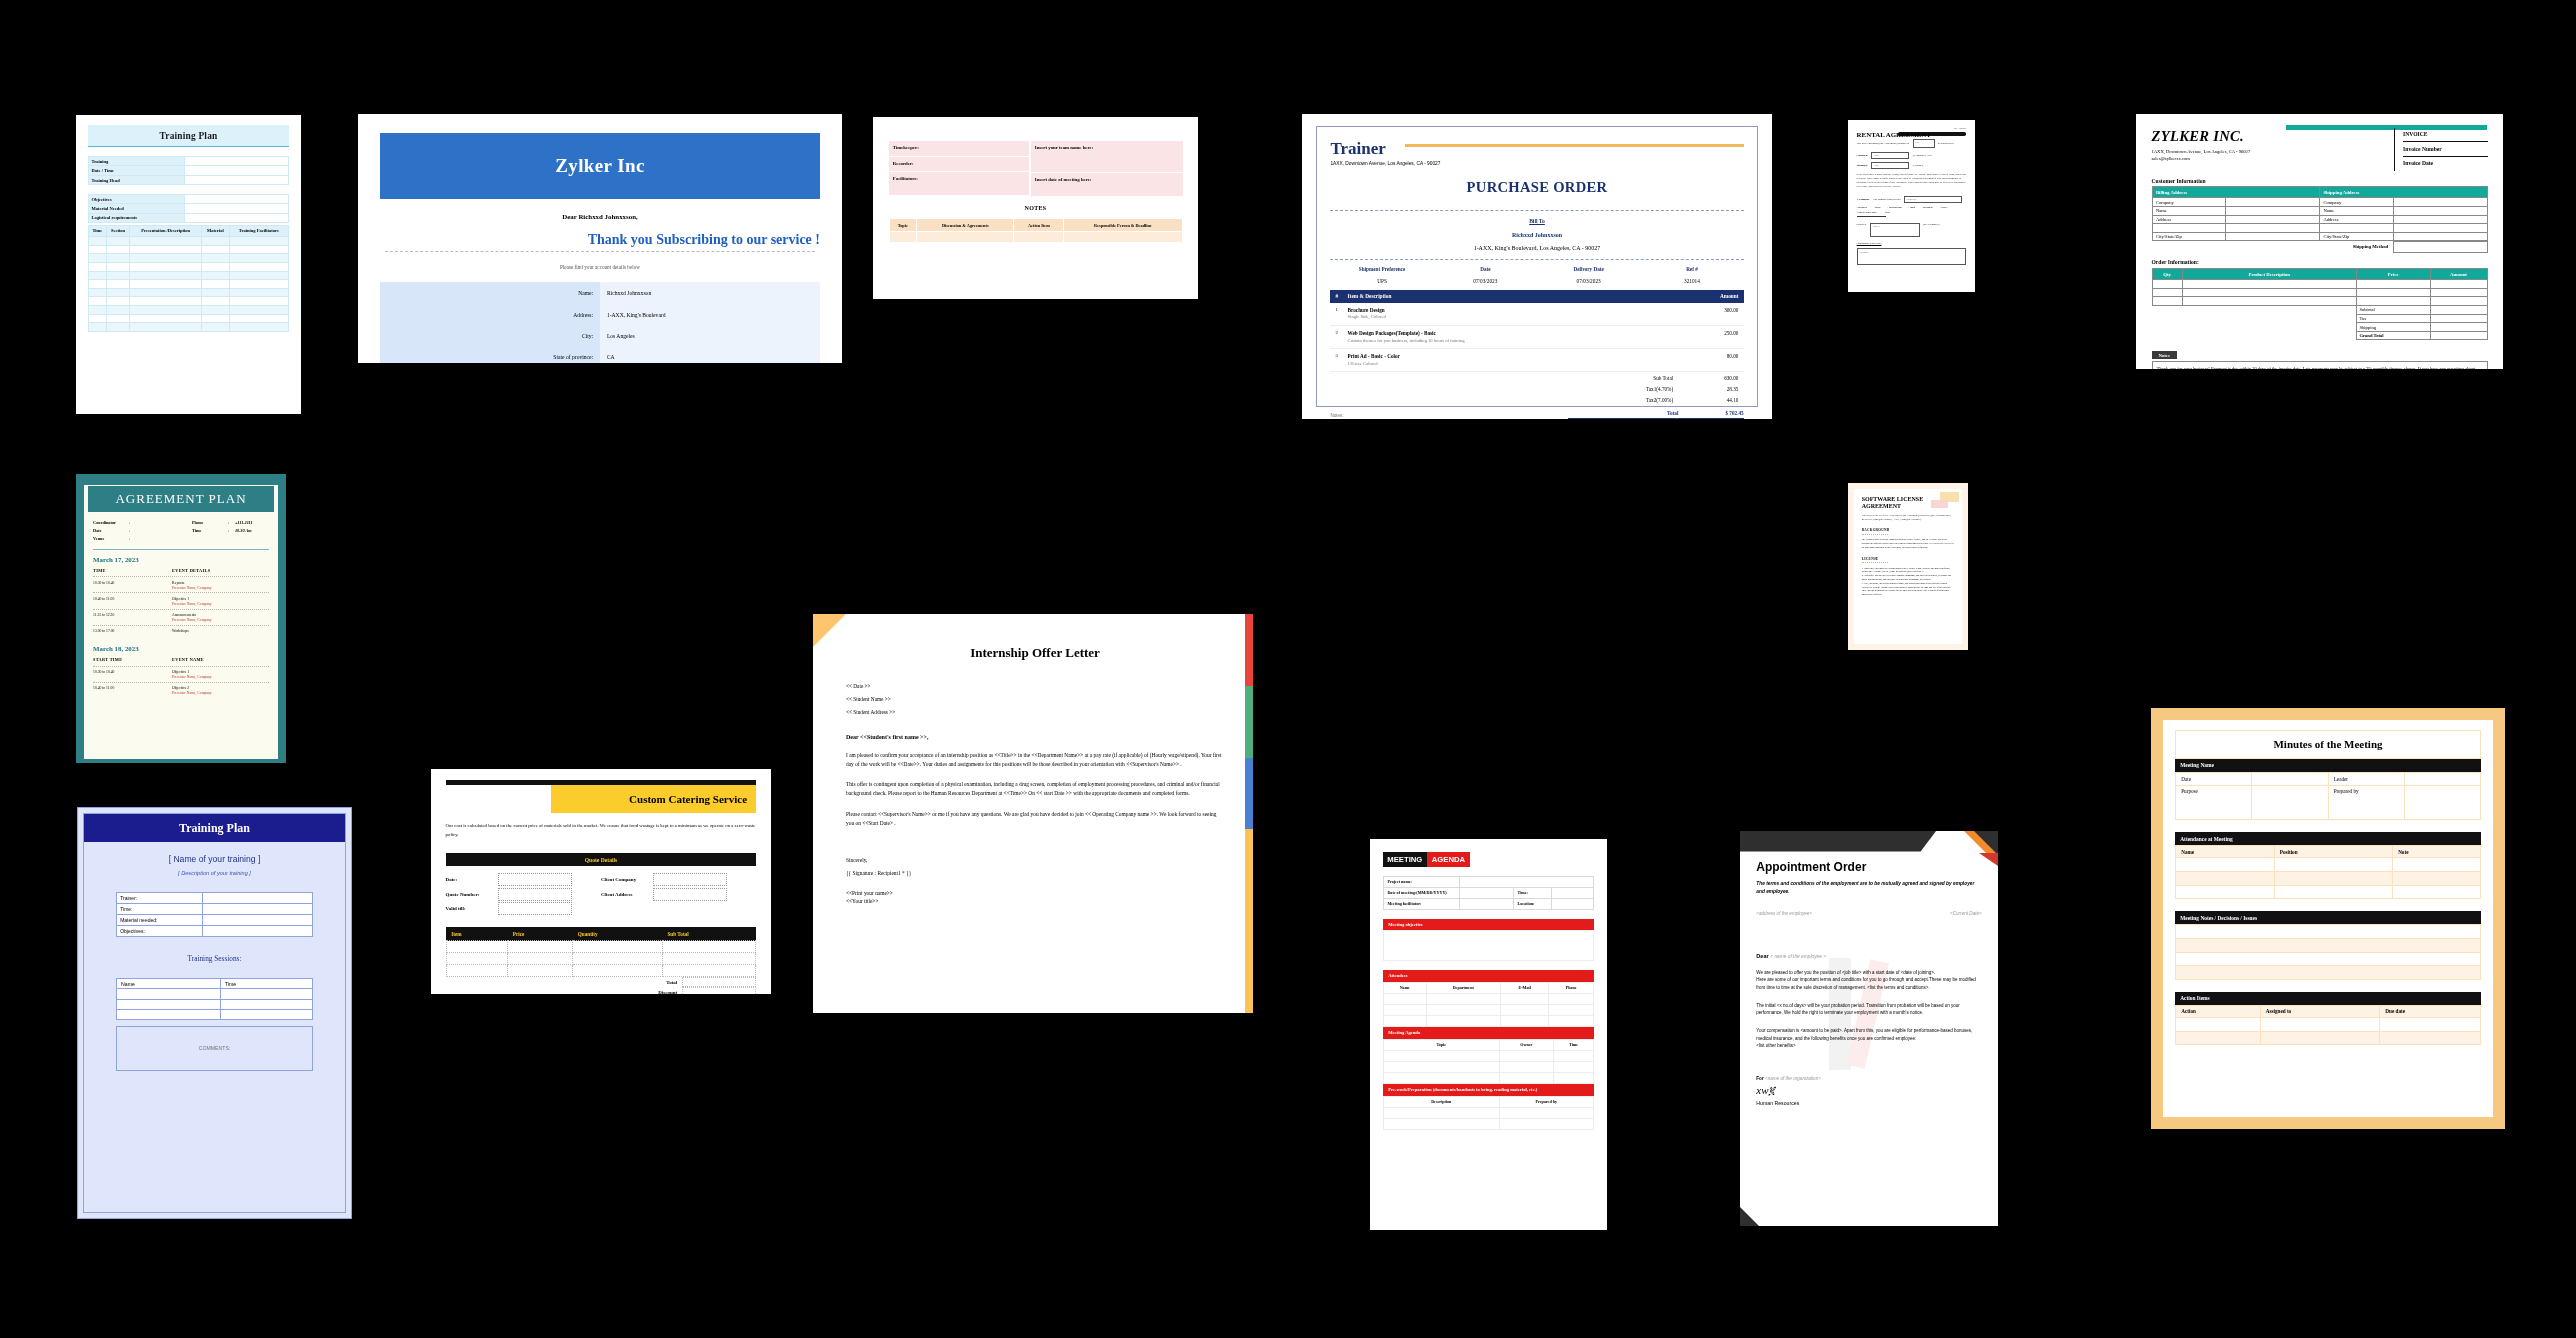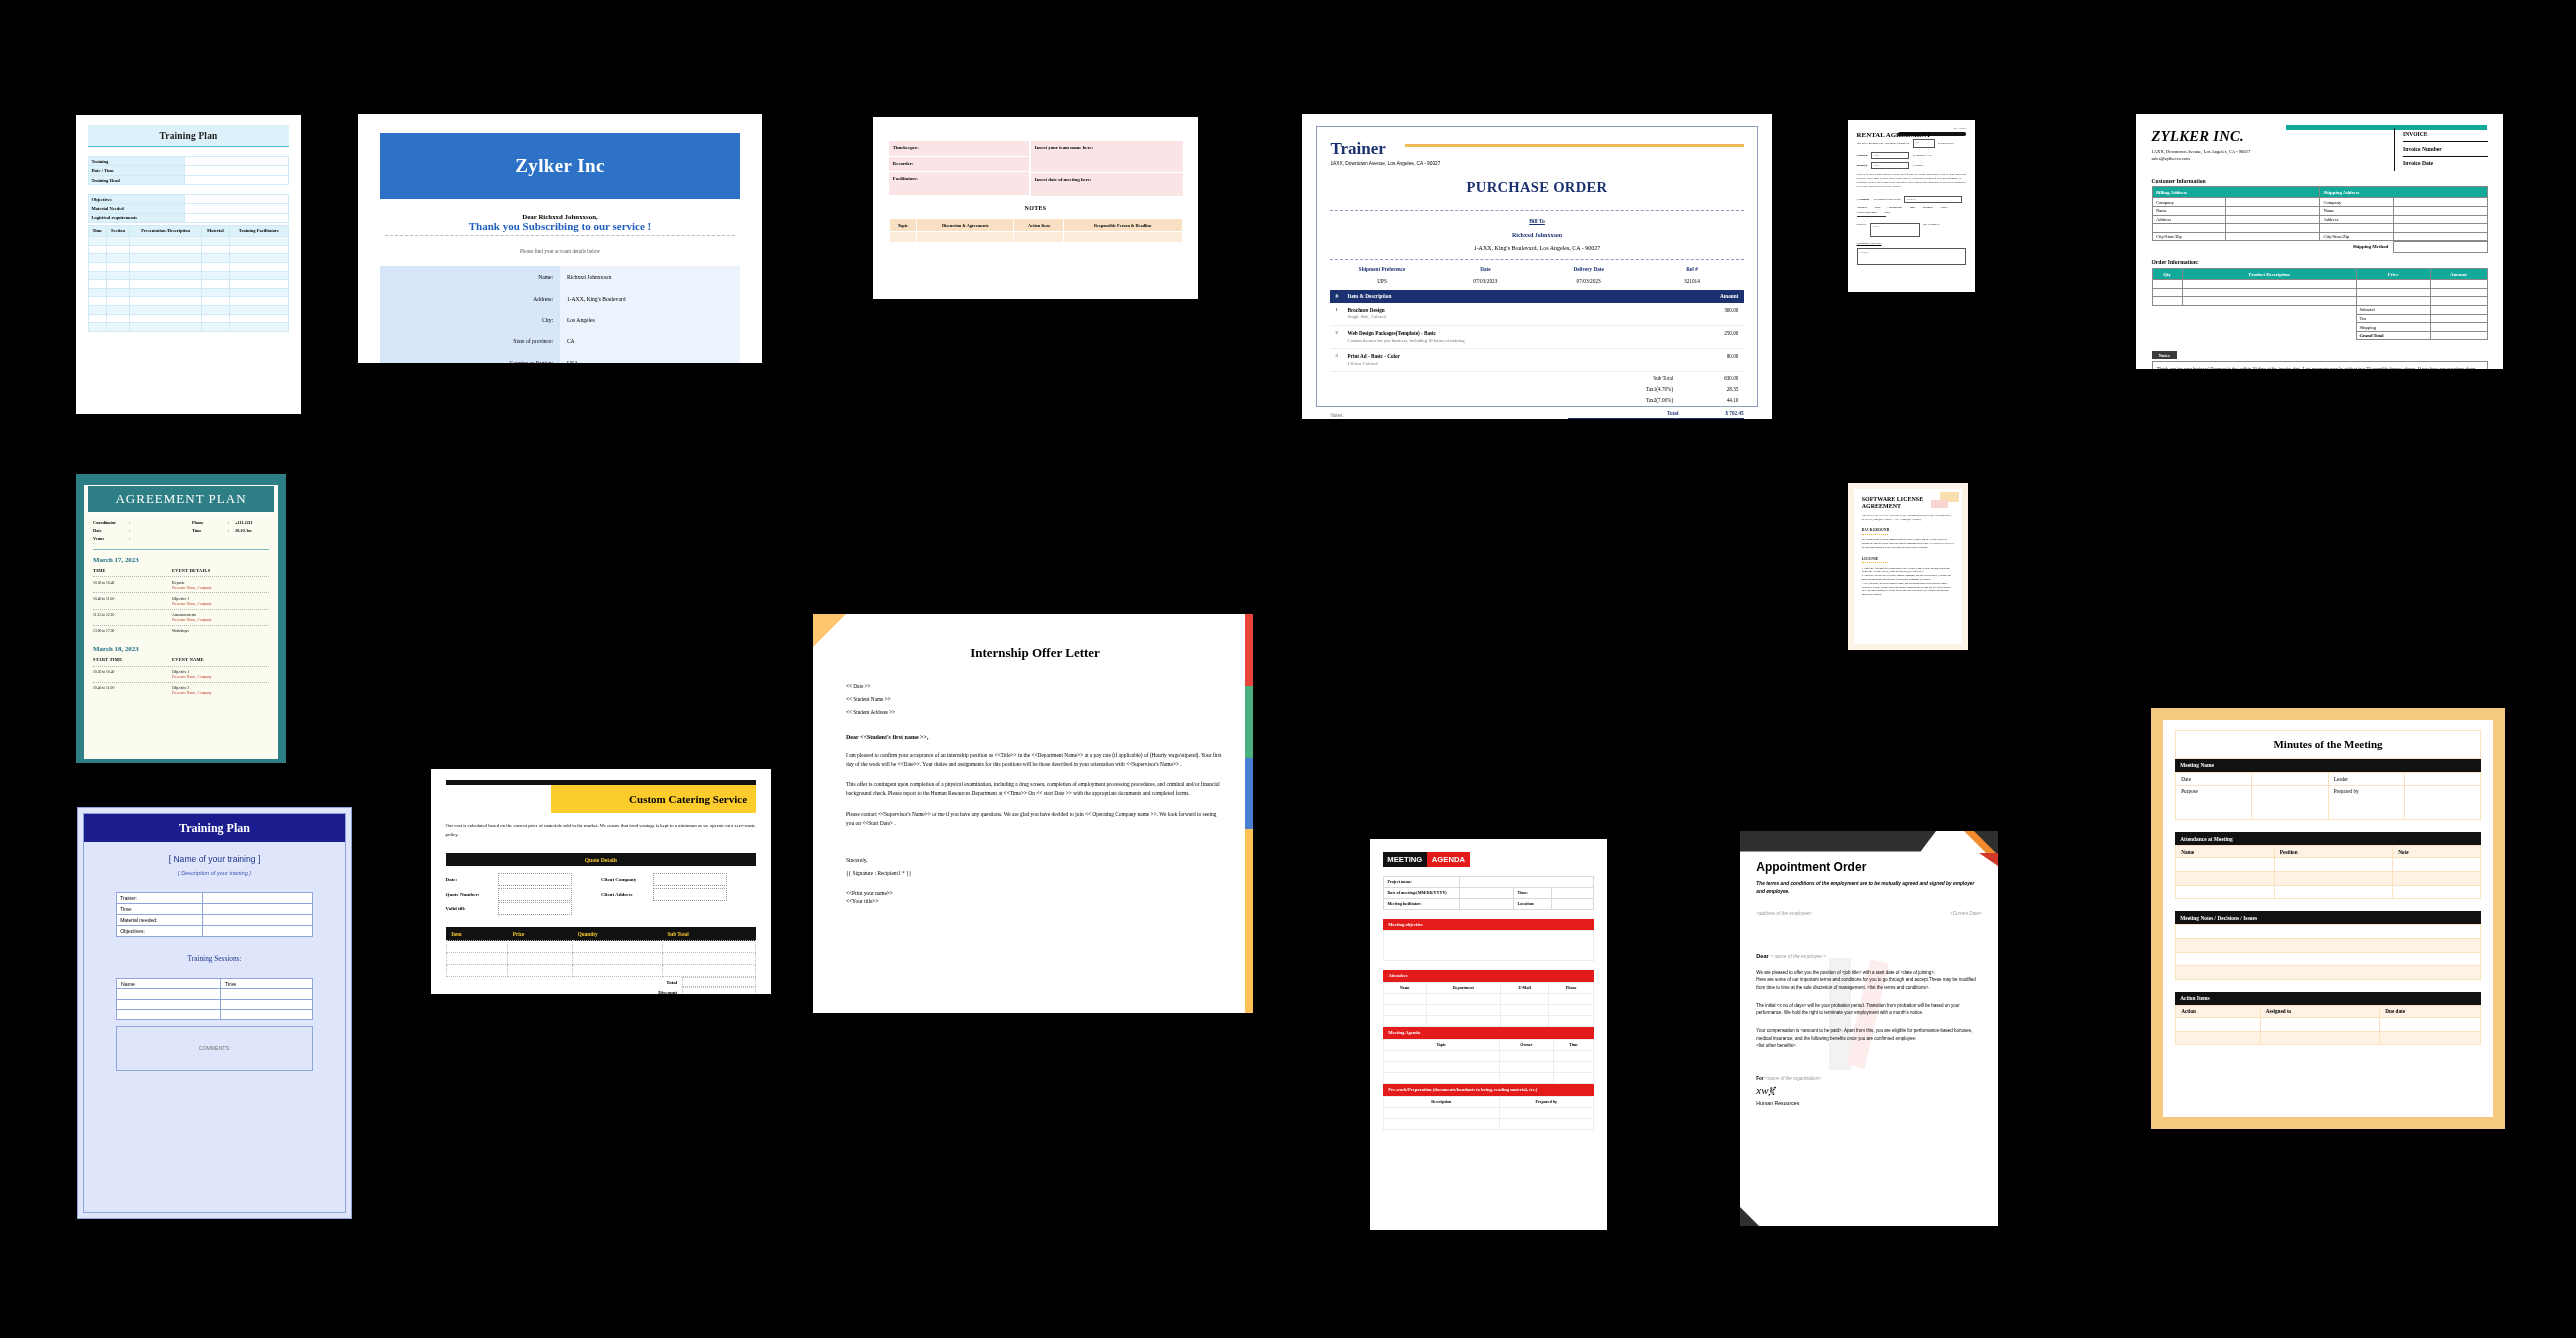--- a/index.html
+++ b/index.html
@@ -42,25 +42,25 @@
   .cf-date { color:#1b6f86; font-weight:bold; font-size:6.9px; margin-bottom:5.2px;}
   .cf-thead { display:flex; font-size:4.3px; font-weight:bold; letter-spacing:0.3px; margin-bottom:3.4px;}
   .cf-thead .t1 { width:79px; } 
   .cf-item { border-top:0.9px dotted #b8b8a8; display:flex; padding:3.4px 0 2.6px; }
   .cf-item .t1 { width:79px; font-size:3.7px; }
   .cf-item .t2 { font-size:3.7px; }
   .cf-item .t2 .ev { display:block; margin-bottom:1.3px; }
   .cf-item .t2 .pr { display:block; color:#c0392b; }
 
   
-  #c-zylker-letter { left:358px; top:114px; width:404px; height:249px; padding:19px 22px; }
+  #c-zylker-letter { left:358px; top:114px; width:484px; height:249px; padding:19px 22px; }
   .zl-band { background:#2e72c8; color:#fff; text-align:center; font-size:19px; font-weight:bold;
              padding:22px 0 21.5px; letter-spacing:0.4px; }
   .zl-dear { text-align:center; font-size:6.9px; font-weight:bold; margin-top:14.6px; }
-  .zl-thanks { text-align:center; font-size:11px; font-weight:bold; color:#1f5fc0; }
+  .zl-thanks { text-align:right; font-size:14px; font-weight:bold; color:#1f5fc0; margin-top:12px; }
   .zl-dash { border-top:0.9px dashed #bbb; margin:3.4px 5.2px 0;}
   .zl-sub { text-align:center; font-size:5.2px; color:#555; margin-top:12px; }
   .zl-tbl { display:flex; margin-top:12px; }
   .zl-tbl .lc { width:50%; background:#d8e6fa; }
   .zl-tbl .rc { width:50%; background:#edf3fd; }
   .zl-kv { font-size:5.6px; padding:7.7px 6.9px 7.7px 0; text-align:right; }
   .zl-vv { font-size:5.6px; padding:7.7px 0 7.7px 6.9px; text-align:left; }
 
   
   #c-meeting-notes { left:873px; top:117px; width:325px; height:179px; padding:12px 15.5px; }

